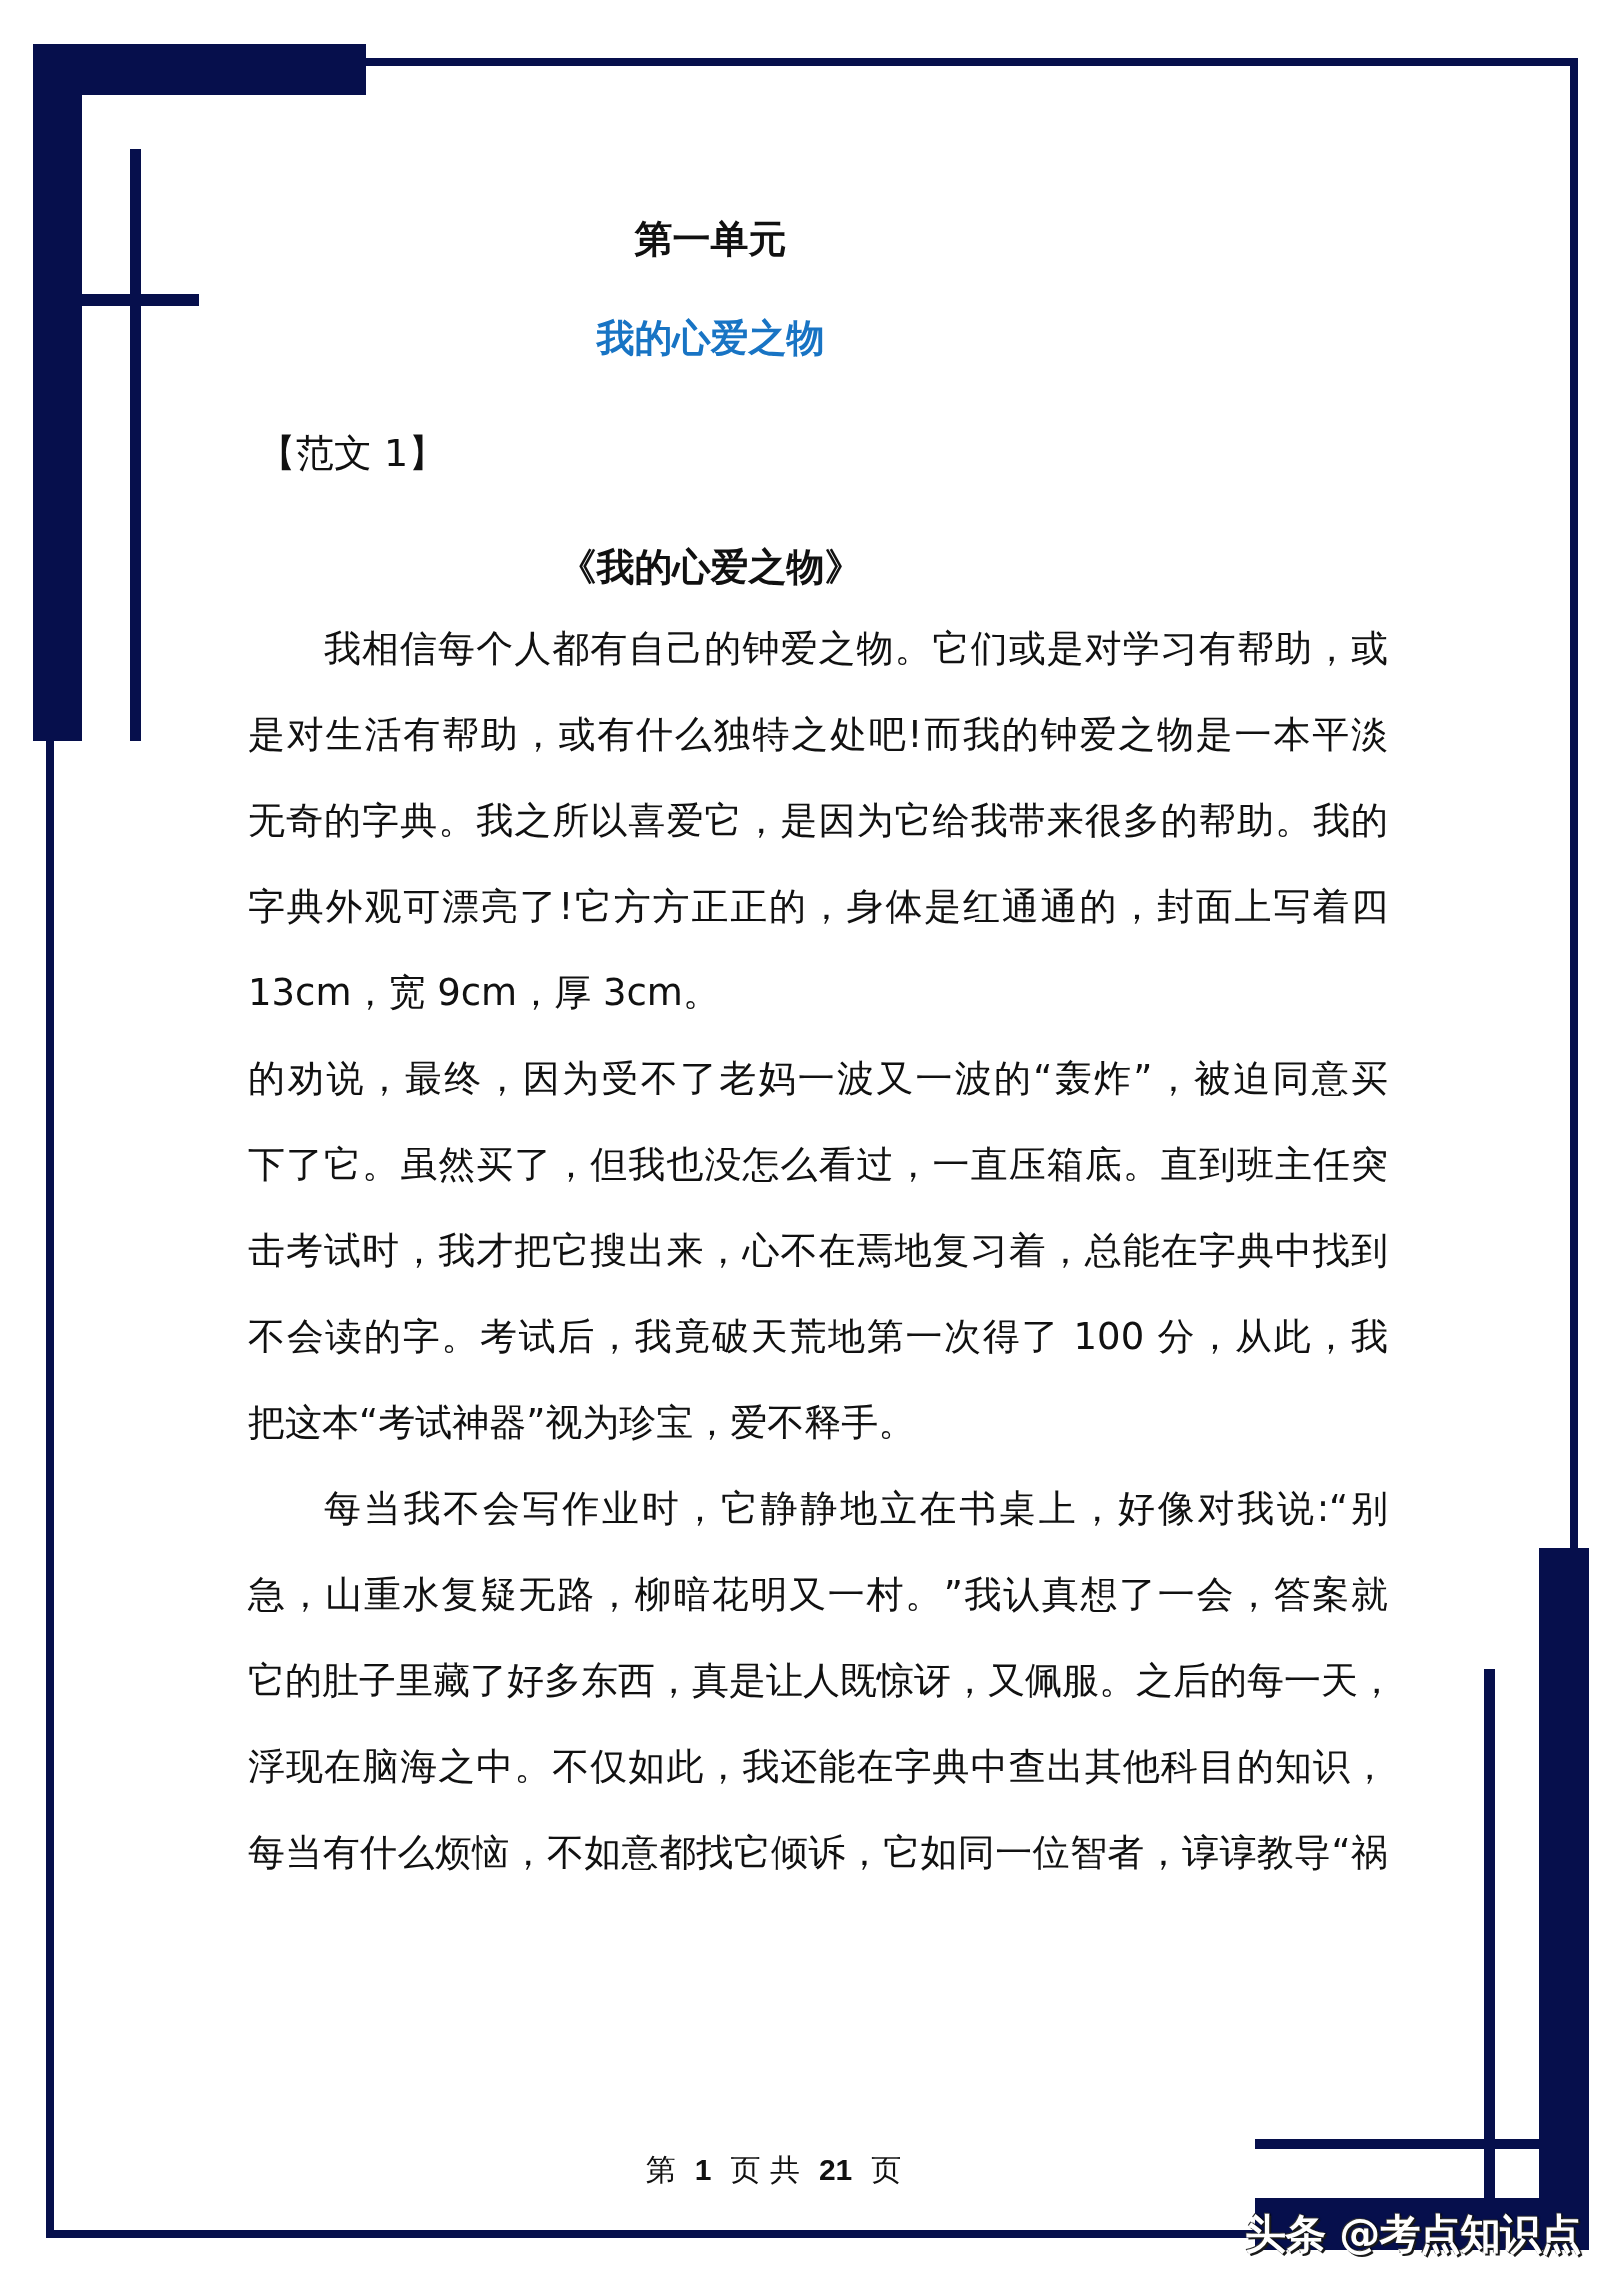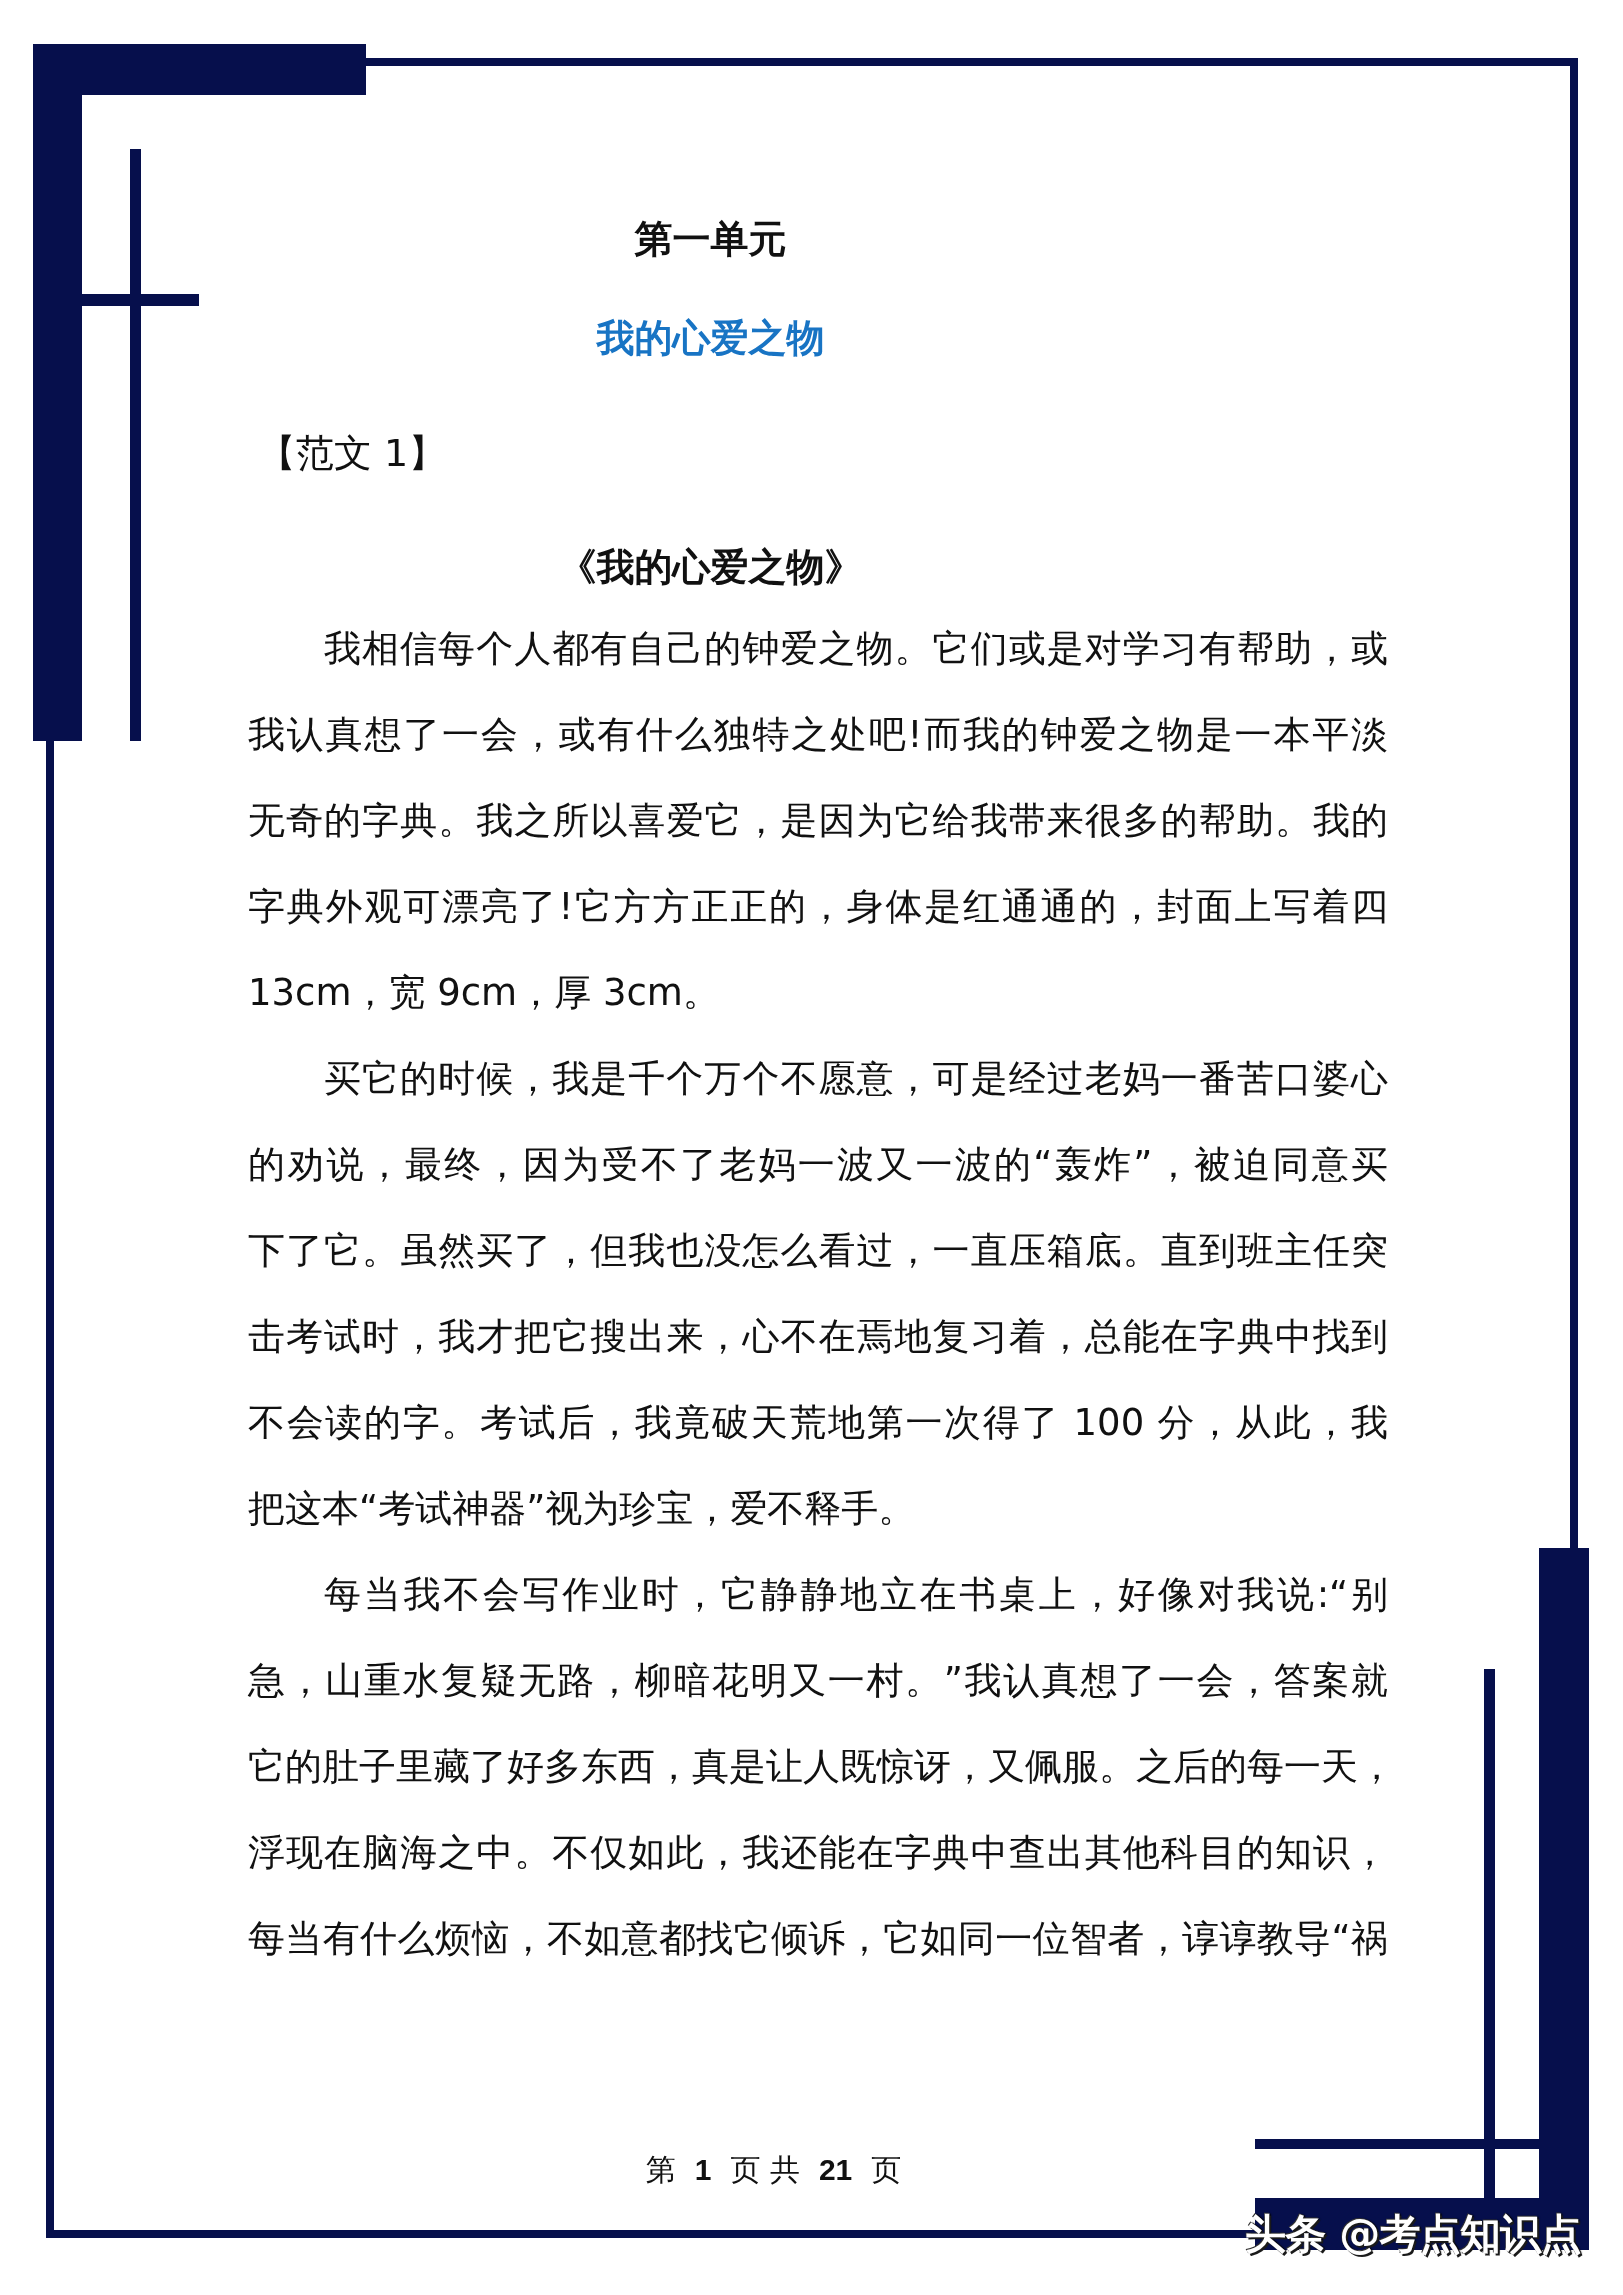--- a/index.html
+++ b/index.html
@@ -132,27 +132,26 @@
 </div>
 
 <div id="unit-title" class="heading">第一单元</div>
 <div id="topic-title" class="heading" style="color: rgb(24, 116, 196);">我的心爱之物</div>
 <div id="sample-label">【范文 1】</div>
 <div id="essay-title" class="heading">《我的心爱之物》</div>
 
 <div id="essay-body">
   <div class="paragraph">
     <span class="line indent">我相信每个人都有自己的钟爱之物。它们或是对学习有帮助，或</span>
-    <span class="line">我认真想了一会，或有什么独特之处吧!而我的钟爱之物是一本平淡</span>
+    <span class="line">是对生活有帮助，或有什么独特之处吧!而我的钟爱之物是一本平淡</span>
     <span class="line">无奇的字典。我之所以喜爱它，是因为它给我带来很多的帮助。我的</span>
     <span class="line">字典外观可漂亮了!它方方正正的，身体是红通通的，封面上写着四</span>
     <span class="line last">13cm，宽 9cm，厚 3cm。</span>
   </div>
   <div class="paragraph">
-    <span class="line indent">买它的时候，我是千个万个不愿意，可是经过老妈一番苦口婆心</span>
     <span class="line">的劝说，最终，因为受不了老妈一波又一波的“轰炸”，被迫同意买</span>
     <span class="line">下了它。虽然买了，但我也没怎么看过，一直压箱底。直到班主任突</span>
     <span class="line">击考试时，我才把它搜出来，心不在焉地复习着，总能在字典中找到</span>
     <span class="line">不会读的字。考试后，我竟破天荒地第一次得了 100 分，从此，我</span>
     <span class="line last">把这本“考试神器”视为珍宝，爱不释手。</span>
   </div>
   <div class="paragraph">
     <span class="line indent">每当我不会写作业时，它静静地立在书桌上，好像对我说:“别</span>
     <span class="line">急，山重水复疑无路，柳暗花明又一村。”我认真想了一会，答案就</span>
     <span class="line">它的肚子里藏了好多东西，真是让人既惊讶，又佩服。之后的每一天，</span>

